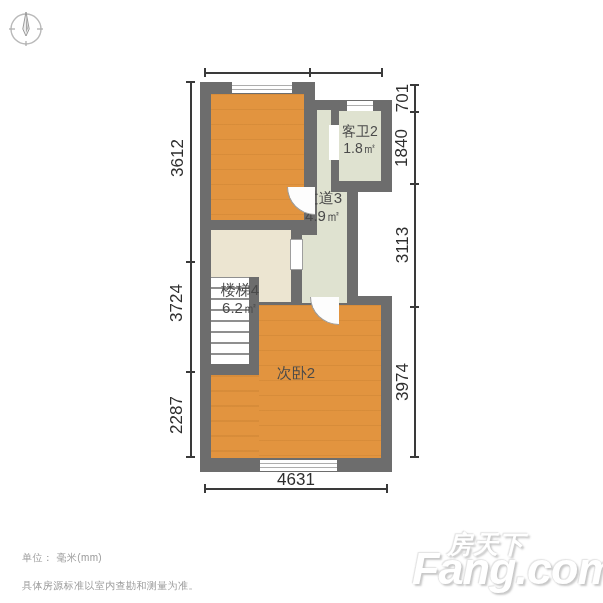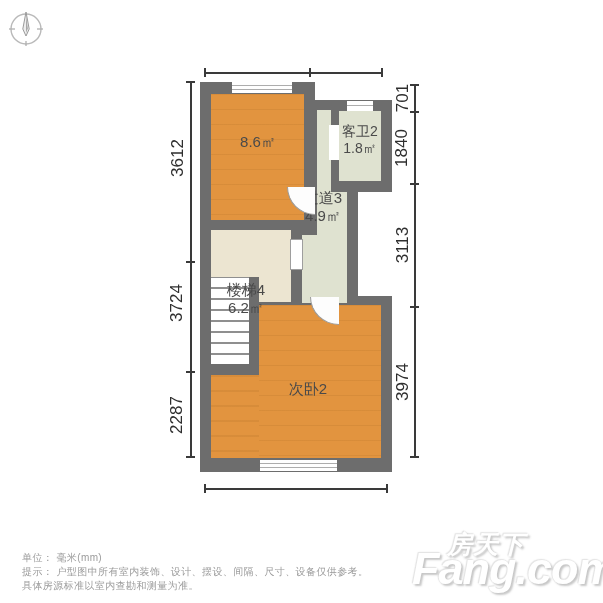--- a/index.html
+++ b/index.html
@@ -85,35 +85,34 @@
   </div>
   <div class="window" style="left:260px;top:460px;width:77px;height:11px;">
     <div class="wl" style="top:3px;"></div>
       <div class="wl" style="top:7px;"></div>
   </div>
 
   <div class="door-leaf" style="left:329px;top:125px;width:10px;height:35px;border:none;background:#fff;"></div>
   <div class="door-leaf" style="left:290px;top:239px;width:11px;height:29px;"></div>
 
   <div class="room-label" style="left:212px;top:133px;width:92px;">
-    <div class="area">8.6㎡</div>
   </div>
   <div class="room-label" style="left:337px;top:123px;width:46px;font-size:14px;line-height:17px;">
     <div>客卫2</div>
     <div class="area" style="font-size:14px;">1.8㎡</div>
   </div>
   <div class="room-label" style="left:295px;top:189px;width:56px;">
     <div>过道3</div>
     <div class="area">4.9㎡</div>
   </div>
-  <div class="room-label" style="left:206px;top:281px;width:80px;">
+  <div class="room-label" style="left:200px;top:281px;width:80px;">
     <div>楼梯4</div>
     <div class="area">6.2㎡</div>
   </div>
-  <div class="room-label" style="left:252px;top:364px;width:112px;margin-top:16px;">
+  <div class="room-label" style="left:240px;top:364px;width:112px;">
     <div>次卧2</div>
   </div>
 
   <div class="door-arc" style="left:287px;top:187px;width:27px;height:27px;"></div>
   <div class="door-arc" style="left:310px;top:297px;width:28px;height:27px;"></div>
 
   <div class="dline-h" style="left:205px;top:72px;width:178px;"></div>
   <div class="tick-v" style="left:204px;top:68px;"></div>
   <div class="tick-v" style="left:309px;top:68px;"></div>
   <div class="tick-v" style="left:381px;top:68px;"></div>
@@ -134,21 +133,21 @@
   <div class="tick-h" style="left:410px;top:306px;"></div>
   <div class="tick-h" style="left:410px;top:456px;"></div>
   <div class="dim dim-v" style="left:403px;top:98px;">701</div>
   <div class="dim dim-v" style="left:402px;top:148px;">1840</div>
   <div class="dim dim-v" style="left:403px;top:245px;">3113</div>
   <div class="dim dim-v" style="left:403px;top:382px;">3974</div>
 
   <div class="dline-h" style="left:205px;top:488px;width:182px;"></div>
   <div class="tick-v" style="left:204px;top:484px;"></div>
   <div class="tick-v" style="left:386px;top:484px;"></div>
+  <div class="dim" style="left:246px;top:470px;width:100px;">4631</div>
 
   <div class="footer-line" style="top:551px;">单位： 毫米(mm)</div>
-  <div class="footer-line" style="top:565px;">提示： 户型图中所有室内装饰、设计、摆设、间隔、尺寸、设备仅供参考。</div>
   <div class="footer-line" style="top:579px;">具体房源标准以室内查勘和测量为准。</div>
 
   <div class="wm wm-cn">房天下</div>
   <div class="wm wm-en">Fang.com</div>
 
 </div>
 
 </body></html>

